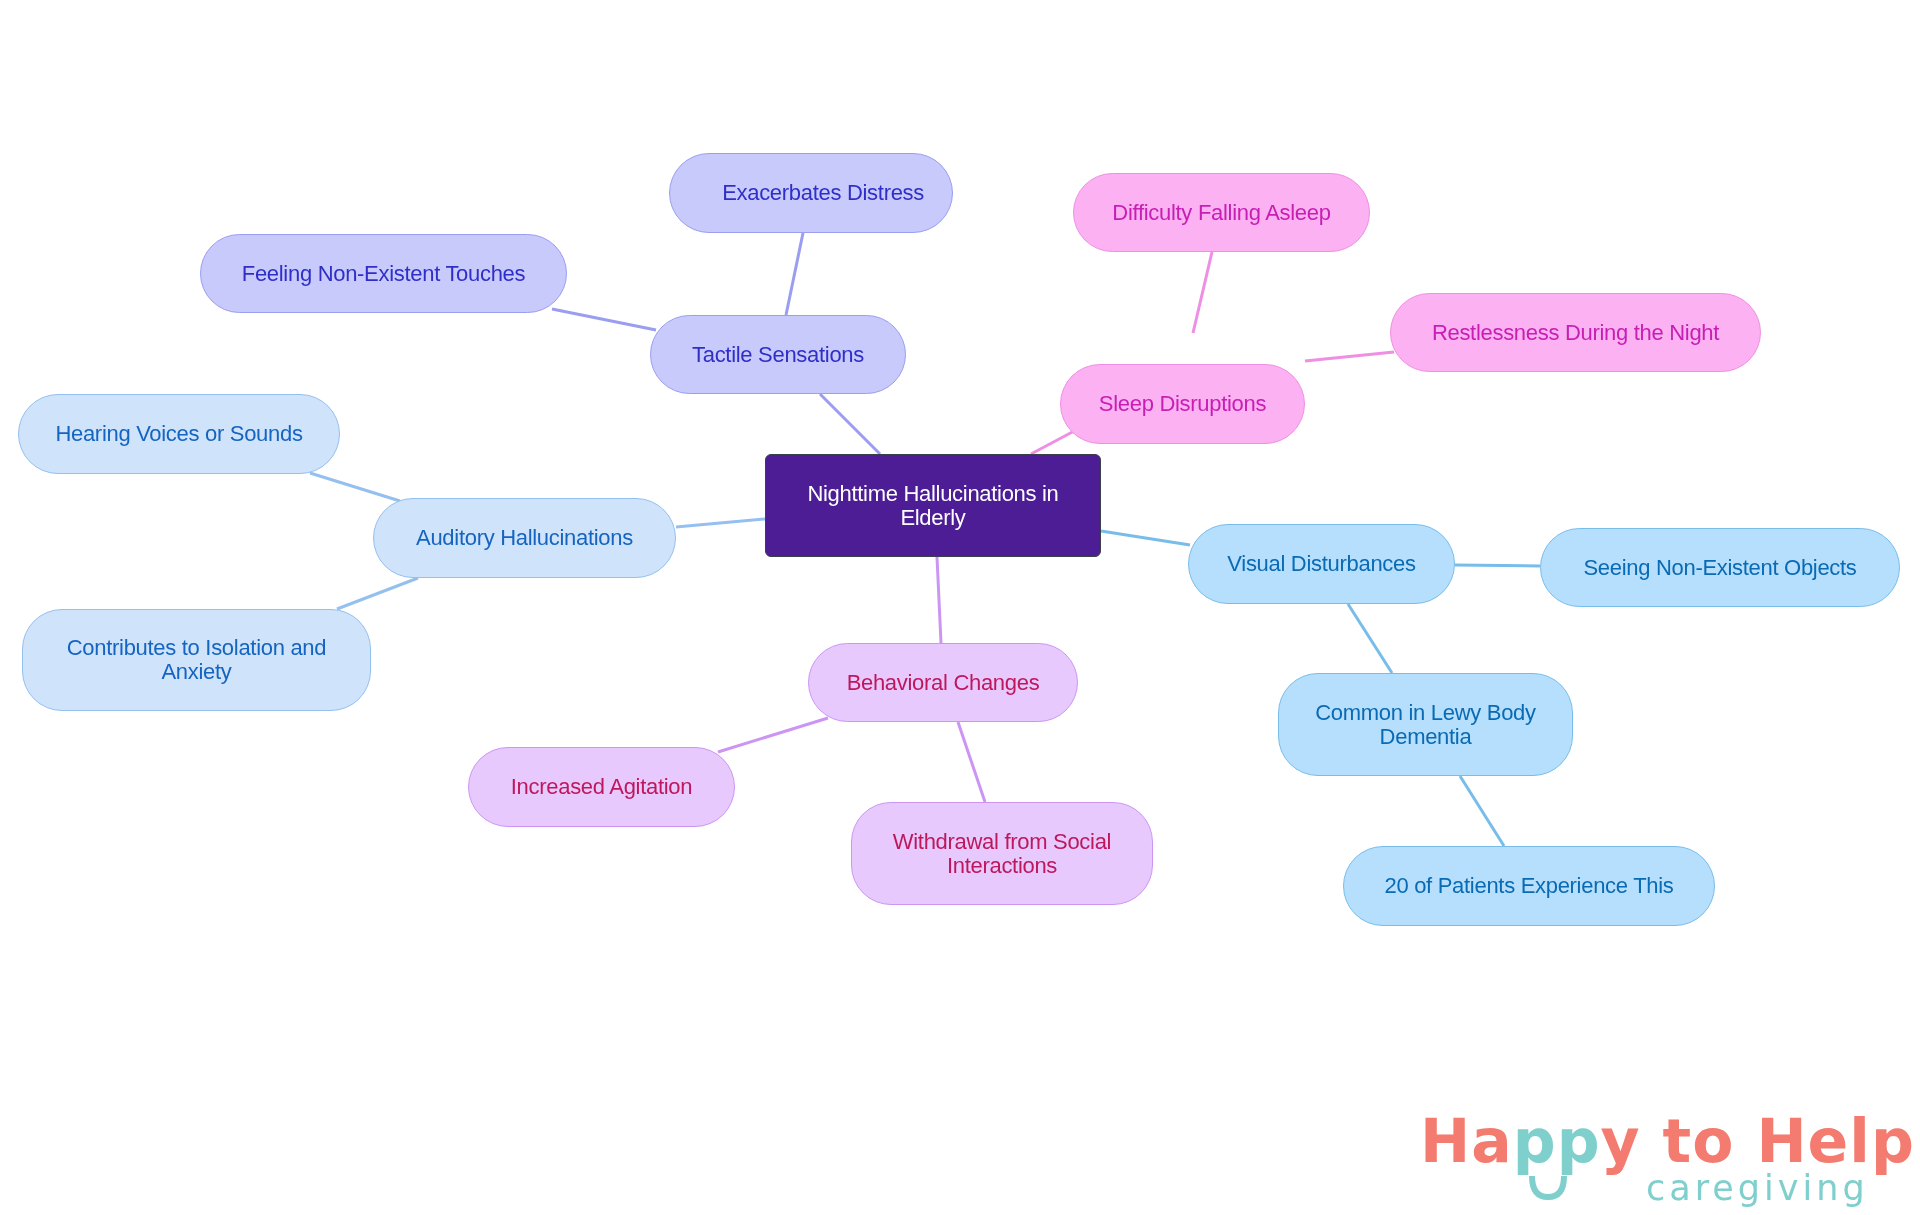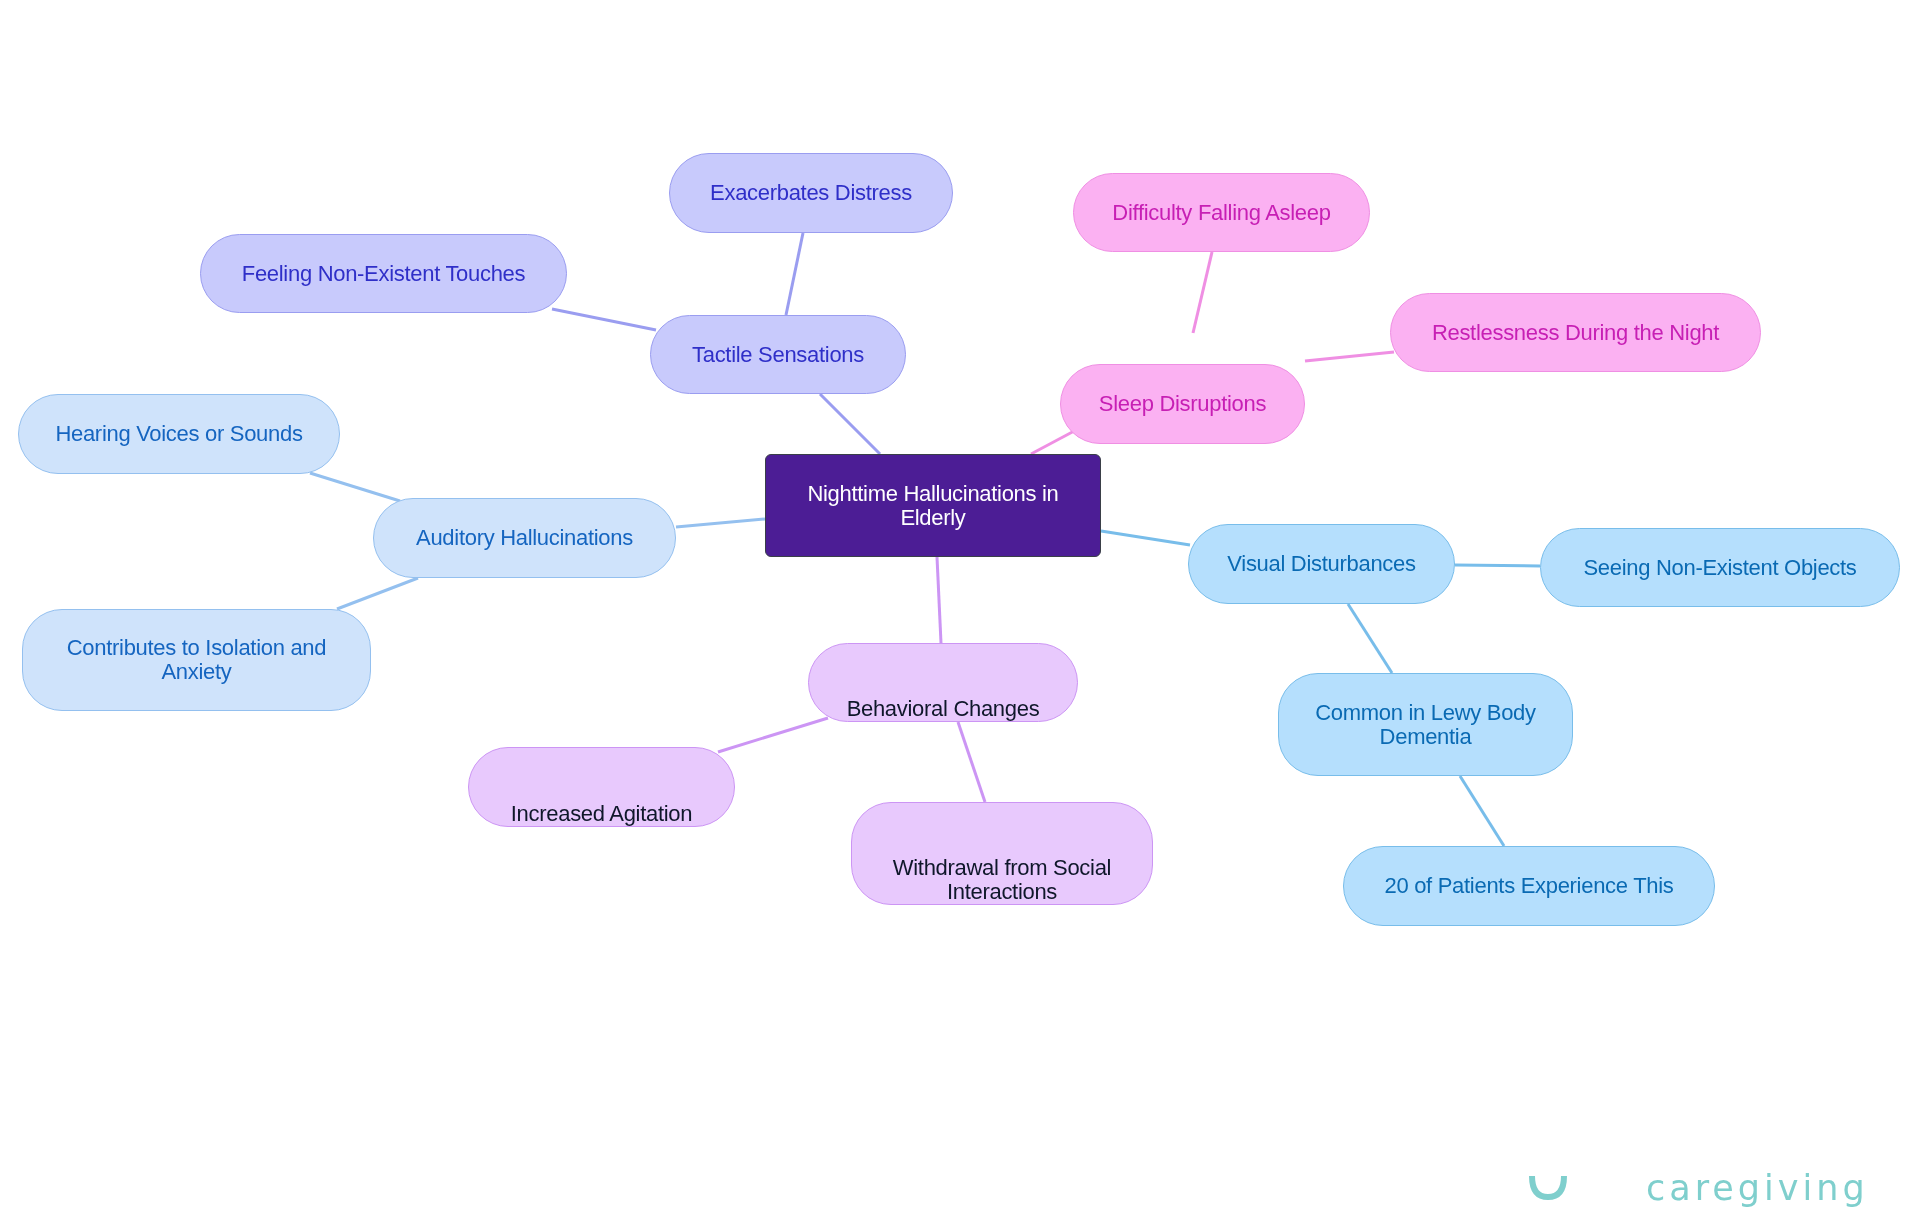--- a/index.html
+++ b/index.html
@@ -7,21 +7,21 @@
          font-family:"Liberation Sans", "DejaVu Sans", sans-serif; }
   #edges { position:absolute; left:0; top:0; width:1920px; height:1215px; }
   .node { position:absolute; box-sizing:border-box; display:flex; align-items:center; justify-content:center;
           text-align:center; border-radius:40px; border:1.5px solid; font-size:22px; line-height:24px;
           padding:0 28px; letter-spacing:-0.3px; cursor:pointer; }
   .node span { display:block; }
   .root { background:#4c1d95; color:#ffffff; border-color:#3a3f48; border-radius:6px; }
   .tactile { background:#c8cafc; color:#2f2fc8; border-color:#9a9df0; }
   .sleep { background:#fbb1f2; color:#c71fb4; border-color:#ef8fe3; }
   .auditory { background:#cfe3fb; color:#1565c0; border-color:#94c0ef; }
-  .behavior { background:#e8c9fd; color:#0f172a; border-color:#cc95f4;align-items:flex-end; }
+  .behavior { background:#e8c9fd; color:#be185d; border-color:#cc95f4; }
   .visual { background:#b5dffd; color:#0a6ab3; border-color:#78bdea; }
   #logo { position:absolute; left:1420px; top:1108px; width:460px; height:100px; }
   #logo .brand { position:absolute; left:0; top:0; font-family:"DejaVu Sans", sans-serif; font-weight:bold;
                  font-size:60px; line-height:66px; color:#f47b6f; letter-spacing:1px; white-space:nowrap; }
   #logo .brand .pp { color:#7fcfcd; }
   #logo .tag { position:absolute; left:226px; top:60px; font-family:"DejaVu Sans", sans-serif;
                font-size:35px; color:#7fcfcd; letter-spacing:4px; }
   #logo .smile { position:absolute; left:108px; top:66px; width:40px; height:26px; }
 </style>
 </head>
@@ -54,21 +54,21 @@
 <div class="node root" style="left:765px;top:454px;width:336px;height:103px;">
   <div>
     <span>Nighttime Hallucinations in</span>
     <span>Elderly</span>
   </div>
 </div>
 
 <div class="node tactile" style="left:650px;top:315px;width:256px;height:79px;">
   <span>Tactile Sensations</span>
 </div>
-<div class="node tactile" style="left:669px;top:153px;width:284px;height:80px;">
+<div class="node tactile" style="left:669px;top:153px;width:284px;height:80px;justify-content:flex-end;">
   <span>Exacerbates Distress</span>
 </div>
 <div class="node tactile" style="left:200px;top:234px;width:367px;height:79px;">
   <span>Feeling Non-Existent Touches</span>
 </div>
 
 <div class="node sleep" style="left:1060px;top:333px;width:245px;height:80px;margin-top:31px;">
   <span>Sleep Disruptions</span>
 </div>
 <div class="node sleep" style="left:1073px;top:173px;width:297px;height:79px;">
@@ -114,17 +114,18 @@
   <div>
     <span>Common in Lewy Body</span>
     <span>Dementia</span>
   </div>
 </div>
 <div class="node visual" style="left:1343px;top:846px;width:372px;height:80px;justify-content:center;">
   <span>20 of Patients Experience This</span>
 </div>
 
 <div id="logo">
+  <div class="brand"><span>Ha</span><span class="pp">pp</span><span>y to Help</span></div>
   <svg class="smile" viewBox="0 0 40 26">
     <path d="M4 2 Q4 23 20 23 Q36 23 36 2" fill="none" stroke="#7fcfcd" stroke-width="6" stroke-linecap="butt"></path>
   </svg>
   <div class="tag">caregiving</div>
 </div>
 
 </body></html>

